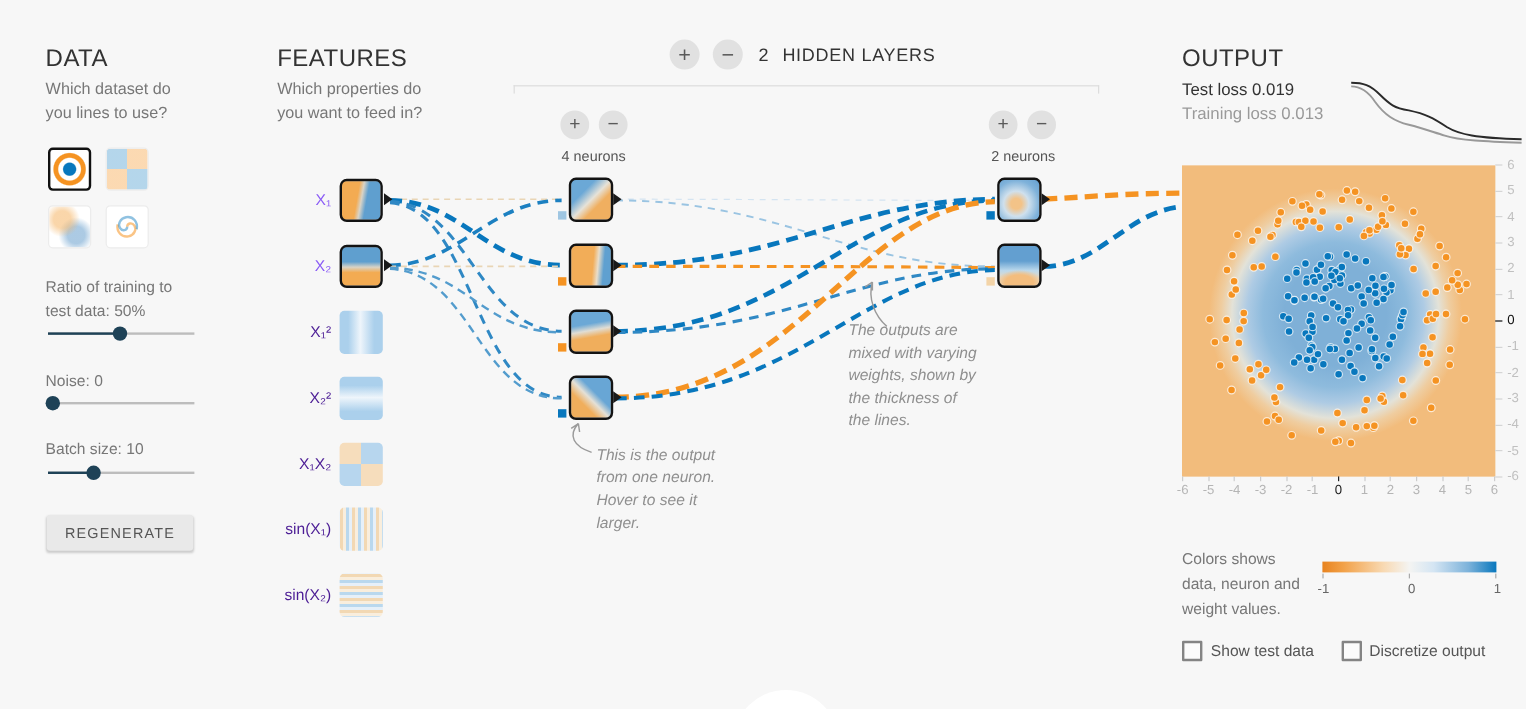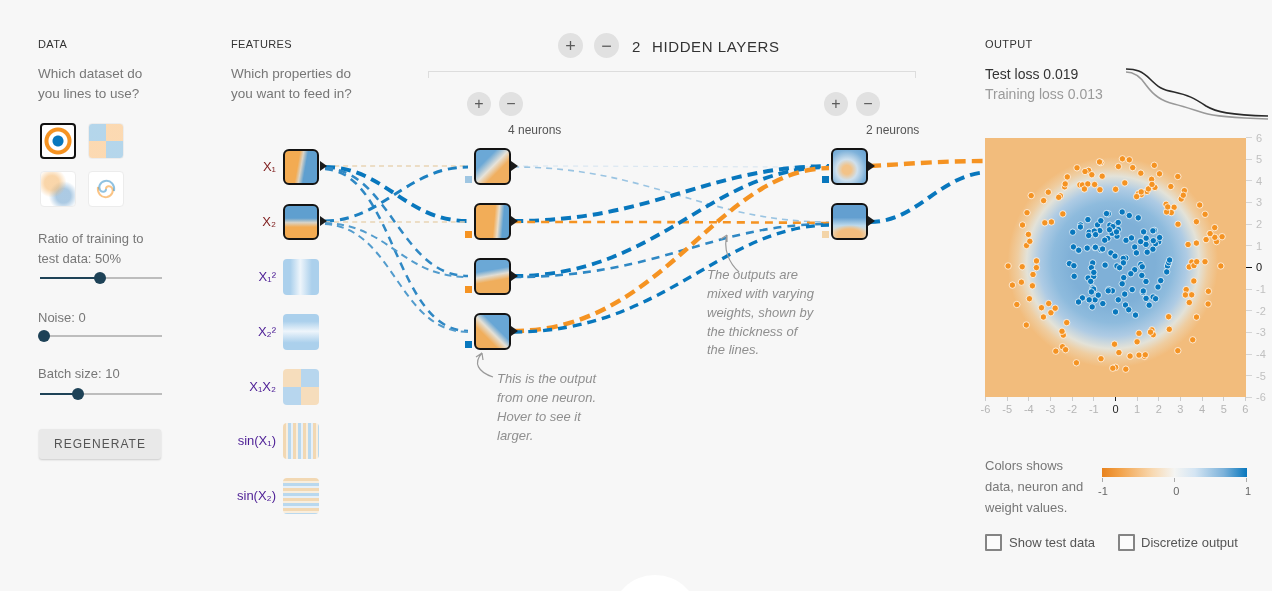--- a/index.html
+++ b/index.html
@@ -3,45 +3,45 @@
 <meta charset="utf-8">
 <style>
   html,body{margin:0;padding:0;}
   body{
     width:1272px;height:591px;position:relative;overflow:hidden;
     background:#f7f7f7;
     font-family:"Liberation Sans", sans-serif;
     -webkit-font-smoothing:antialiased;
   }
   .abs{position:absolute;}
-  .panel-title{font-size:11px;color:#333;letter-spacing:.4px;}
+  .panel-title{font-size:20px;color:#333;letter-spacing:.4px;}
   .q{font-size:13.5px;color:#777;line-height:1.5;}
   .small-gray{font-size:13px;color:#777;}
-  .ctl-label{font-size:12px;color:#555;margin-left:40px;}
+  .ctl-label{font-size:12px;color:#555;}
 
   
   .ds{width:36px;height:36px;border-radius:4px;box-sizing:border-box;background:#fff;cursor:pointer;}
   .ds.sel{border:2px solid #111;}
   .ds.dim{border:1px solid #ececec;}
 
   
   .slider{width:122px;height:14px;cursor:pointer;}
   .slider .track{position:absolute;top:6px;left:0;width:100%;height:2px;background:#bdbdbd;}
   .slider .fill{position:absolute;top:6px;left:0;height:2px;background:#1e4257;}
   .slider .thumb{position:absolute;top:1px;width:12px;height:12px;border-radius:50%;background:#1e4257;}
 
   .btn{background:#e9e9e9;color:#555;font-size:12px;letter-spacing:1px;border:none;
        border-radius:3px;box-shadow:0 1px 2px rgba(0,0,0,.18);cursor:pointer;
        font-family:"Liberation Sans",sans-serif;}
 
   .circle-btn{width:25px;height:25px;border-radius:50%;background:#e1e1e1;color:#5a5a5a;
       display:flex;align-items:center;justify-content:center;font-size:18px;line-height:1;cursor:pointer;user-select:none;}
   .circle-btn.sm{width:24px;height:24px;font-size:16px;}
 
-  .feat-label{font-size:13px;color:#7f1d1d;width:56px;text-align:right;}
+  .feat-label{font-size:13px;color:#8b5cf6;width:56px;text-align:right;}
   .feat-label.dim{color:#4c1d95;}
   .thumb{width:36px;height:36px;border-radius:4px;box-sizing:border-box;}
   .thumb.active{border:2px solid #131313;border-radius:6px;}
   .neuron{width:37px;height:37px;border:2px solid #131313;border-radius:6px;box-sizing:border-box;cursor:pointer;}
   .tri{width:0;height:0;border-top:5px solid transparent;border-bottom:5px solid transparent;border-left:7px solid #1a1a1a;}
   .bias{width:7px;height:7px;}
 
   .bracket{border-top:1px solid #ddd;border-left:1px solid #ddd;border-right:1px solid #ddd;height:6px;}
   .hl-text{font-size:15px;color:#333;letter-spacing:.6px;}
 

